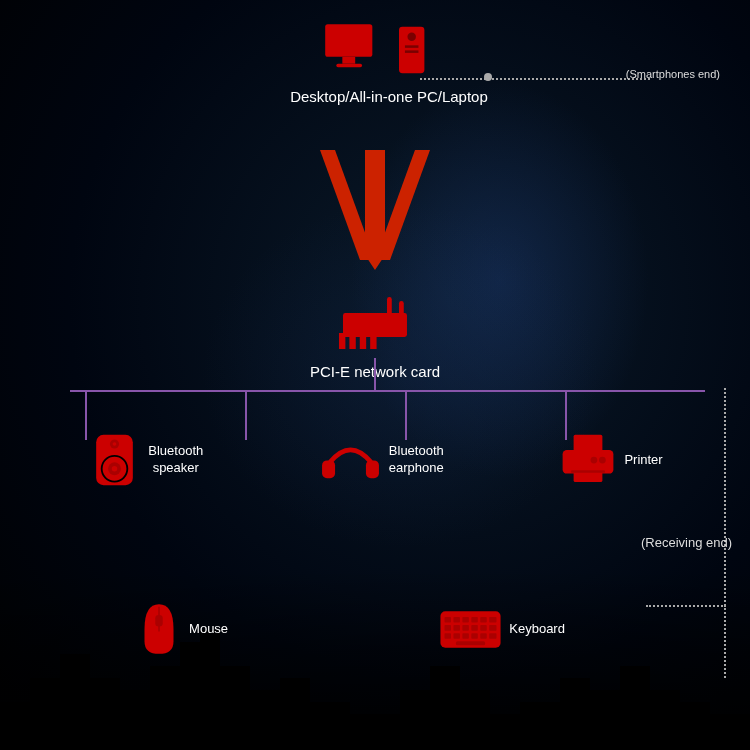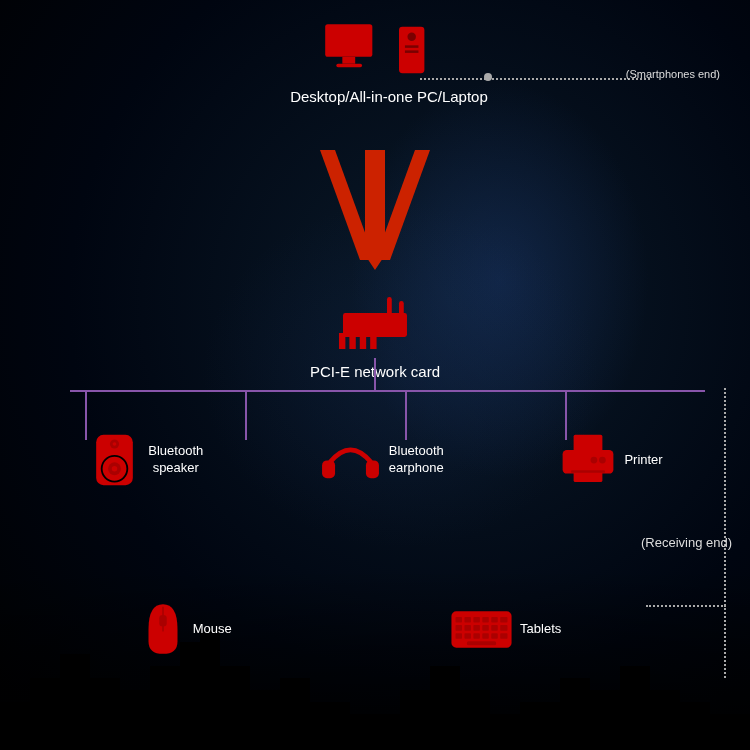--- a/index.html
+++ b/index.html
@@ -380,18 +380,18 @@
 
         <rect x="8" y="32" width="8" height="7" rx="1" fill="#aa0000"></rect>
         <rect x="19" y="32" width="8" height="7" rx="1" fill="#aa0000"></rect>
         <rect x="30" y="32" width="8" height="7" rx="1" fill="#aa0000"></rect>
 
         <rect x="22" y="42" width="36" height="5" rx="2" fill="#aa0000"></rect>
         <rect x="41" y="32" width="8" height="7" rx="1" fill="#aa0000"></rect>
         <rect x="52" y="32" width="8" height="7" rx="1" fill="#aa0000"></rect>
         <rect x="63" y="32" width="9" height="7" rx="1" fill="#aa0000"></rect>
       </svg>
-      <div class="icon-label">Tablets</div>
+      <div class="icon-label">Keyboard</div>
     </div>
 
   </div>
 
 </div>
 
 </body></html>

